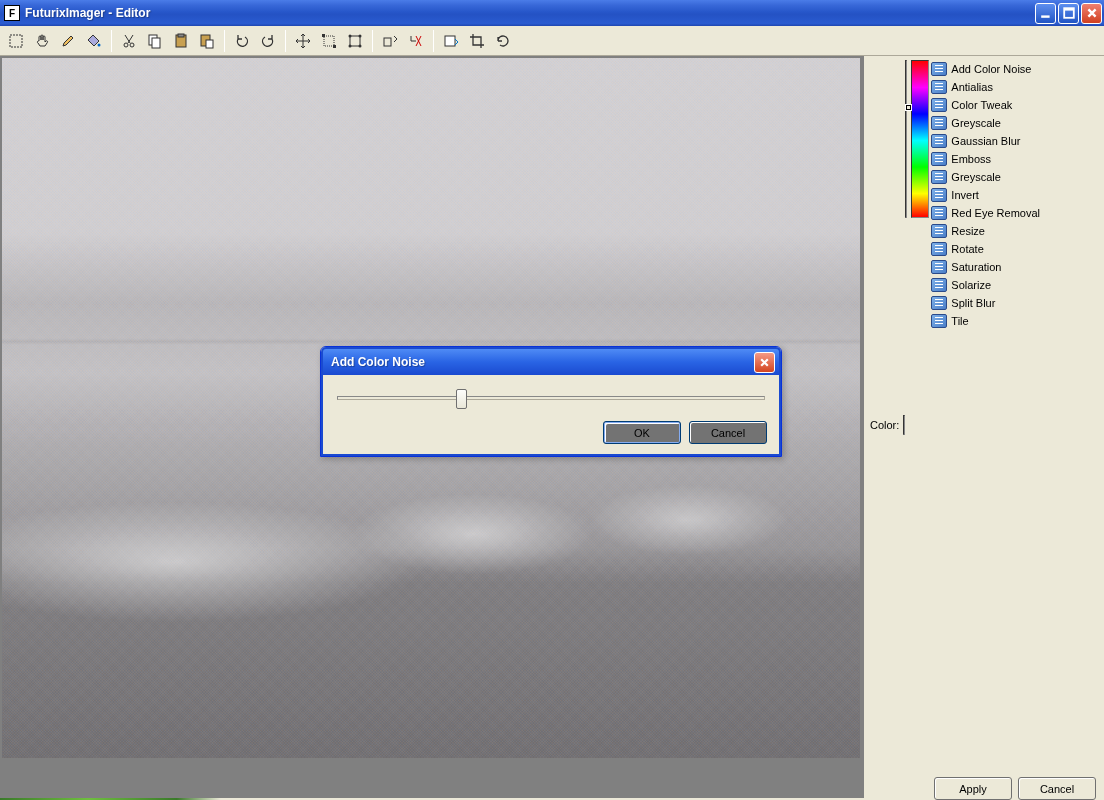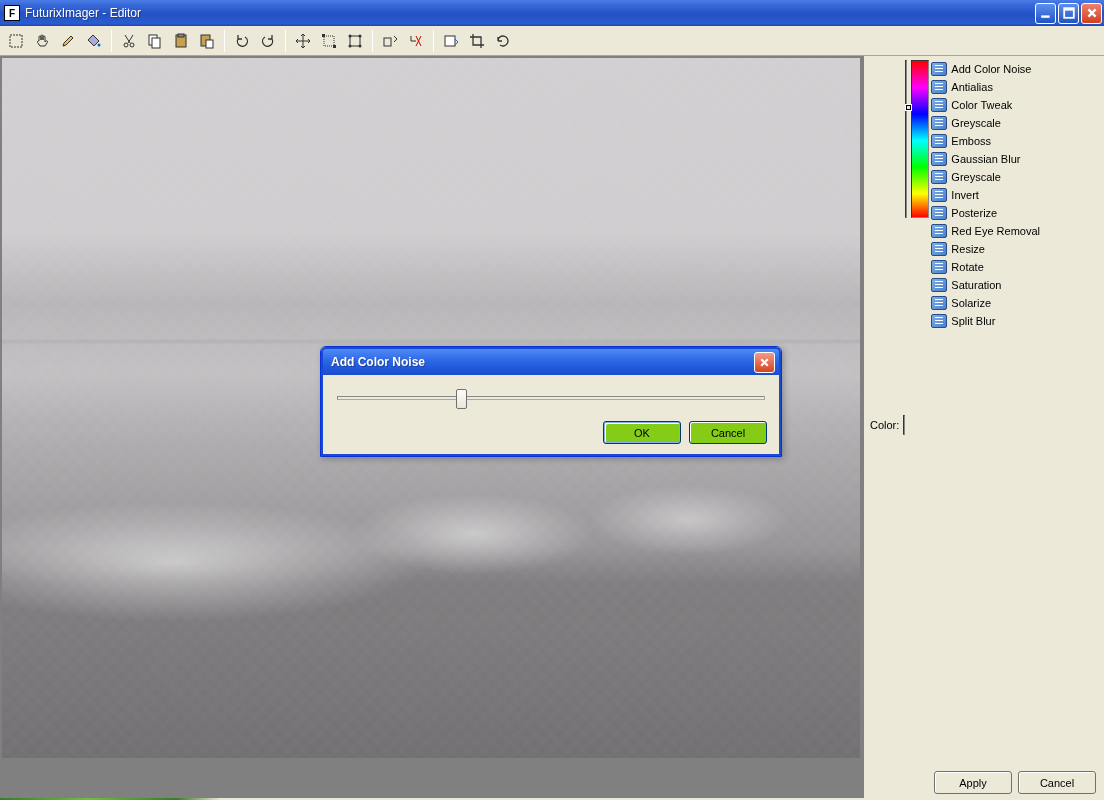--- a/index.html
+++ b/index.html
@@ -23,21 +23,21 @@
   color: #fff;
 }
 .titlebar .app-icon {
   width: 16px; height: 16px;
   background: #fff;
   border: 1px solid #000;
   display: flex; align-items: center; justify-content: center;
   font-weight: bold; font-size: 10px; color: #000;
   margin-right: 5px;
 }
-.titlebar .title { font-weight: normal; flex: 1; text-shadow: 1px 1px 1px rgba(0,0,0,0.3); font-size: 12px;}
+.titlebar .title { font-weight: bold; flex: 1; text-shadow: 1px 1px 1px rgba(0,0,0,0.3); font-size: 12px;}
 .win-controls { display: flex; gap: 2px; }
 .win-btn {
   width: 21px; height: 21px;
   border-radius: 3px;
   border: 1px solid #fff;
   display: flex; align-items: center; justify-content: center;
   color: #fff; font-weight: bold;
   background: linear-gradient(to bottom, #5e8fef, #2054c4);
 }
 .win-btn.close { background: linear-gradient(to bottom, #f08070, #d04020); }
@@ -152,21 +152,21 @@
   position: relative;
 }
 .effect-item .icn::after{
   content:""; position:absolute; inset:2px 3px;
   background: repeating-linear-gradient(to bottom, #fff 0 1px, transparent 1px 3px);
 }
 
 
 .footer {
   position: absolute;
-  bottom: 6px; right: 8px;
+  bottom: 0; right: 8px;
   display: flex; gap: 6px;
 }
 .btn {
   min-width: 78px; height: 23px;
   background: #ece9d8;
   border: 1px solid #707070;
   border-radius: 3px;
   font-size: 11px;
   display: flex; align-items: center; justify-content: center;
   box-shadow: inset 1px 1px 0 #fff;
@@ -219,21 +219,21 @@
 .slider .thumb {
   position: absolute; top: 2px; left: 28%;
   width: 11px; height: 20px;
   background: linear-gradient(to bottom, #fdfdfb, #e9e7d8);
   border: 1px solid #707070;
   border-radius: 2px;
 }
 .dlg-buttons { display: flex; justify-content: flex-end; gap: 8px; }
 .dlg-btn {
   min-width: 78px; height: 23px;
-  background: #84cc16;
+  background: #737373;
   border: 1px solid #003c74;
   border-radius: 3px;
   font-size: 11px;
   display:flex; align-items:center; justify-content:center;
   box-shadow: inset 1px 1px 0 #fff;
 }
 .dlg-btn.default { box-shadow: 0 0 0 1px #86acf0 inset, inset 2px 2px 0 #fff; }
 
 
 .taskbar {
@@ -409,40 +409,36 @@
         <div class="effect-item">
           <span class="icn"></span>
           <span>Color Tweak</span>
         </div>
         <div class="effect-item">
           <span class="icn"></span>
           <span>Greyscale</span>
         </div>
         <div class="effect-item">
           <span class="icn"></span>
+          <span>Gaussian Blur</span>
+        </div>
+        <div class="effect-item">
+          <span class="icn"></span>
           <span>Emboss</span>
         </div>
         <div class="effect-item">
           <span class="icn"></span>
-          <span>Gaussian Blur</span>
-        </div>
-        <div class="effect-item">
-          <span class="icn"></span>
           <span>Greyscale</span>
         </div>
         <div class="effect-item">
           <span class="icn"></span>
           <span>Invert</span>
         </div>
         <div class="effect-item">
           <span class="icn"></span>
-          <span>Posterize</span>
-        </div>
-        <div class="effect-item">
-          <span class="icn"></span>
           <span>Red Eye Removal</span>
         </div>
         <div class="effect-item">
           <span class="icn"></span>
           <span>Resize</span>
         </div>
         <div class="effect-item">
           <span class="icn"></span>
           <span>Rotate</span>
         </div>
@@ -450,20 +446,24 @@
           <span class="icn"></span>
           <span>Saturation</span>
         </div>
         <div class="effect-item">
           <span class="icn"></span>
           <span>Solarize</span>
         </div>
         <div class="effect-item">
           <span class="icn"></span>
           <span>Split Blur</span>
+        </div>
+        <div class="effect-item">
+          <span class="icn"></span>
+          <span>Tile</span>
         </div>
       </div>
   </div>
 </div>
 
 <div class="footer">
   <div class="btn">Apply</div>
   <div class="btn">Cancel</div>
 </div>
 

